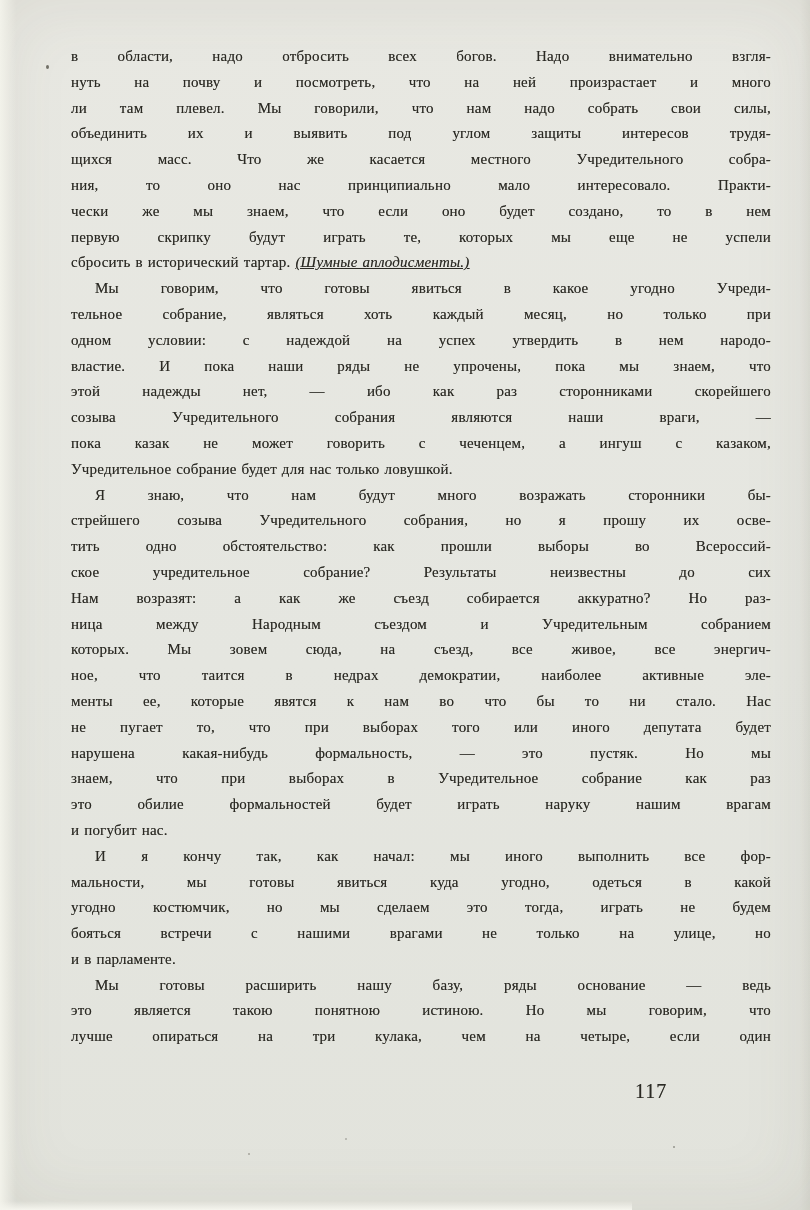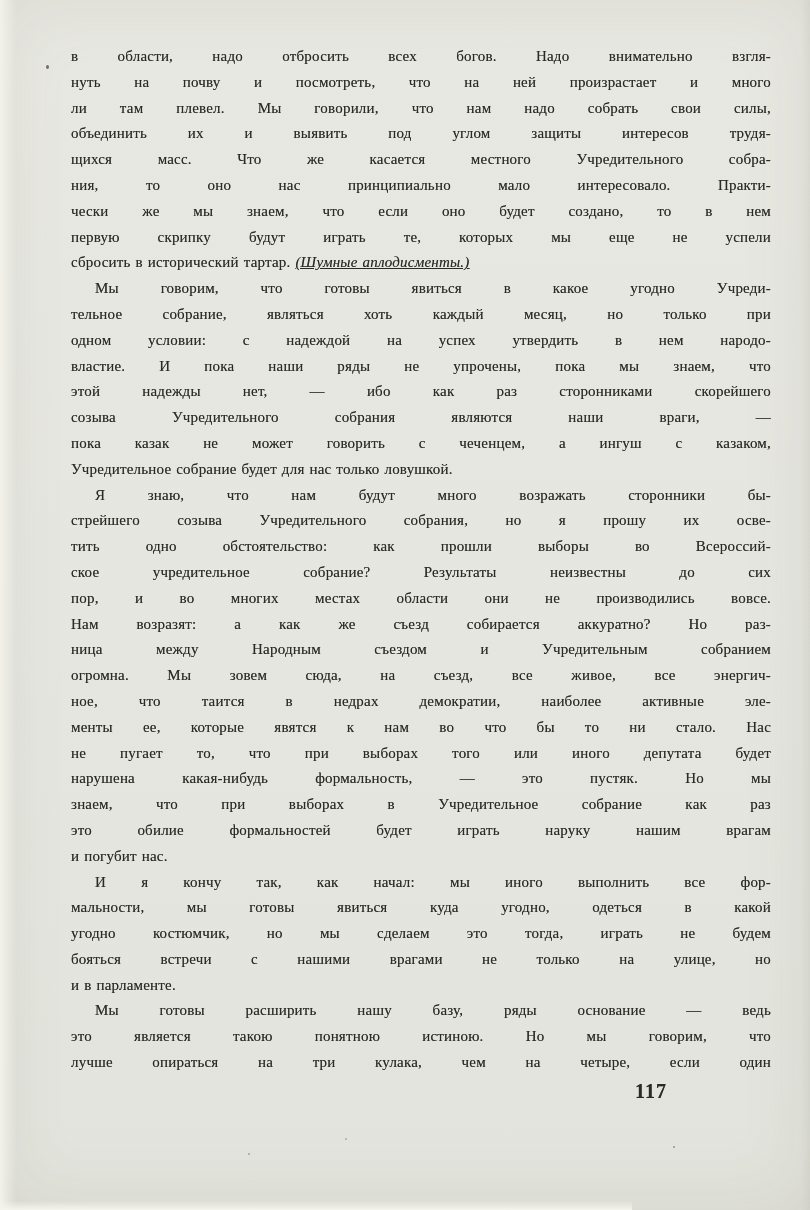--- a/index.html
+++ b/index.html
@@ -68,21 +68,21 @@
     text-align: justify;
     text-align-last: justify;
   }
   .line.indent { text-indent: 24px; }
   .italic { font-style: italic; text-decoration: underline; }
   .page-number {
     position: absolute;
     left: 635px;
     top: 1080px;
     font-size: 20px;
-    font-weight: bold;
+    font-weight: normal;
     letter-spacing: 1px;
     color: #2b2a24;
     text-shadow: 0 0 0.5px rgba(43, 42, 36, 0.55);
   }
   .speck {
     position: absolute;
     background: #4a483e;
     border-radius: 50%;
     opacity: 0.75;
     pointer-events: none;
@@ -125,24 +125,23 @@
       <div class="line j"><span>этой надежды нет, — ибо как раз сторонниками скорейшего</span></div>
       <div class="line j"><span>созыва Учредительного собрания являются наши враги, —</span></div>
       <div class="line j"><span>пока казак не может говорить с чеченцем, а ингуш с казаком,</span></div>
       <div class="line"><span>Учредительное собрание будет для нас только ловушкой.</span></div>
     </div>
     <div class="paragraph">
       <div class="line j indent"><span>Я знаю, что нам будут много возражать сторонники бы-</span></div>
       <div class="line j"><span>стрейшего созыва Учредительного собрания, но я прошу их осве-</span></div>
       <div class="line j"><span>тить одно обстоятельство: как прошли выборы во Всероссий-</span></div>
       <div class="line j"><span>ское учредительное собрание? Результаты неизвестны до сих</span></div>
-      <div class="line j"><span>пор, и во многих местах области они не производились вовсе.</span></div>
       <div class="line j"><span>Нам возразят: а как же съезд собирается аккуратно? Но раз-</span></div>
       <div class="line j"><span>ница между Народным съездом и Учредительным собранием</span></div>
-      <div class="line j"><span>огромна. Мы зовем сюда, на съезд, все живое, все энергич-</span></div>
+      <div class="line j"><span>которых. Мы зовем сюда, на съезд, все живое, все энергич-</span></div>
       <div class="line j"><span>ное, что таится в недрах демократии, наиболее активные эле-</span></div>
       <div class="line j"><span>менты ее, которые явятся к нам во что бы то ни стало. Нас</span></div>
       <div class="line j"><span>не пугает то, что при выборах того или иного депутата будет</span></div>
       <div class="line j"><span>нарушена какая-нибудь формальность, — это пустяк. Но мы</span></div>
       <div class="line j"><span>знаем, что при выборах в Учредительное собрание как раз</span></div>
       <div class="line j"><span>это обилие формальностей будет играть наруку нашим врагам</span></div>
       <div class="line"><span>и погубит нас.</span></div>
     </div>
     <div class="paragraph">
       <div class="line j indent"><span>И я кончу так, как начал: мы иного выполнить все фор-</span></div>

